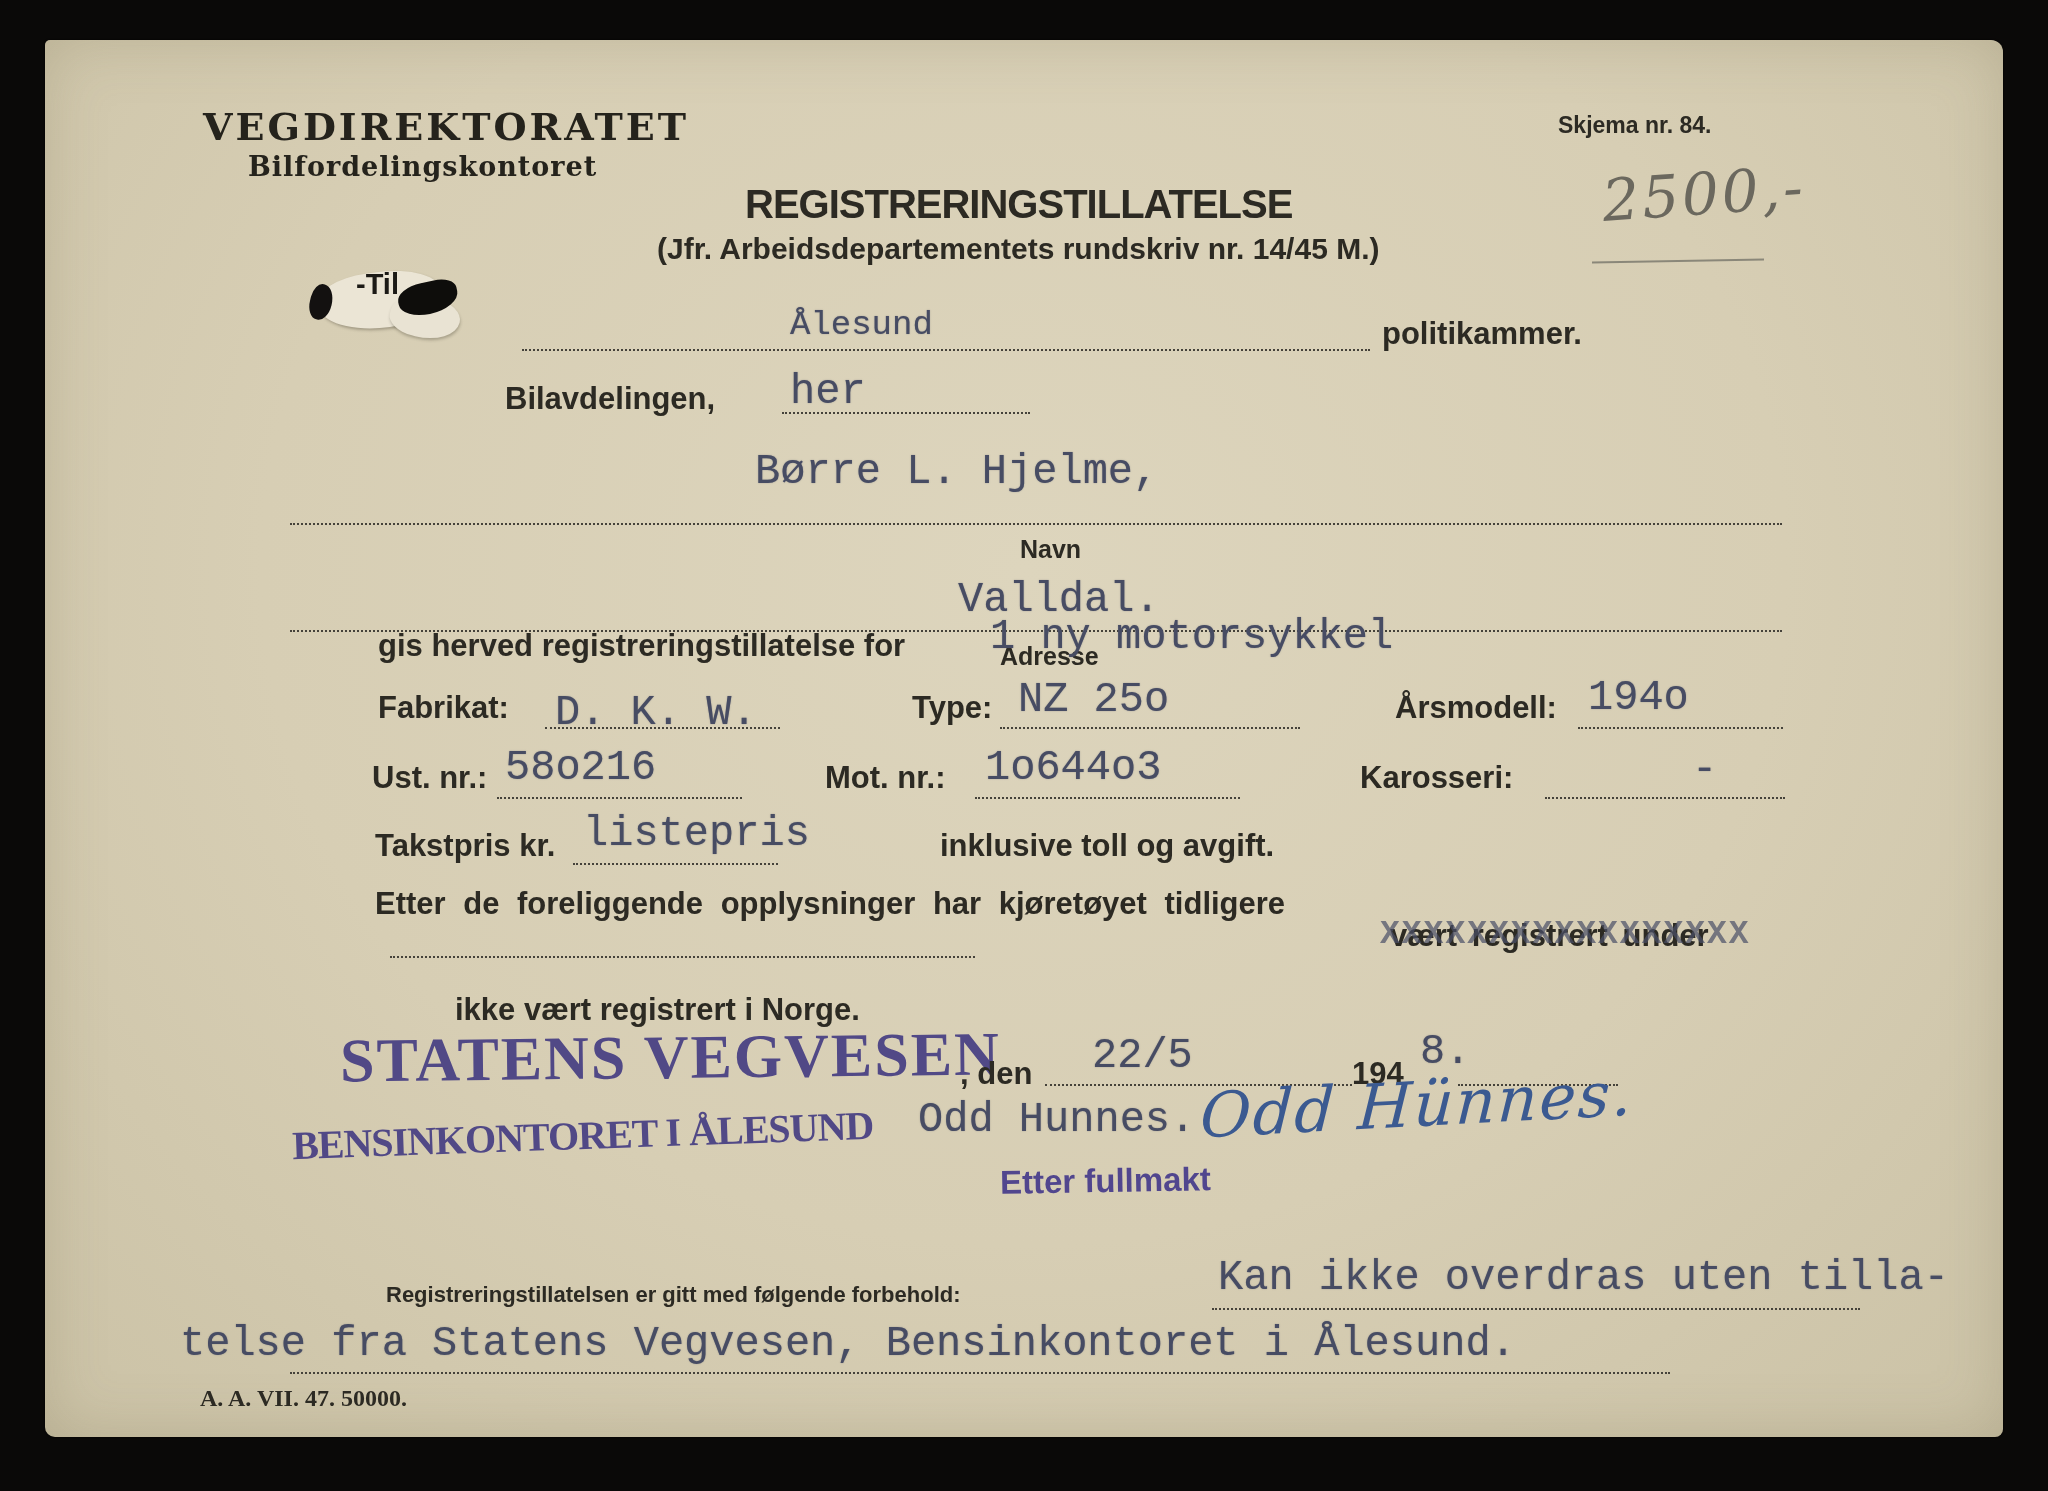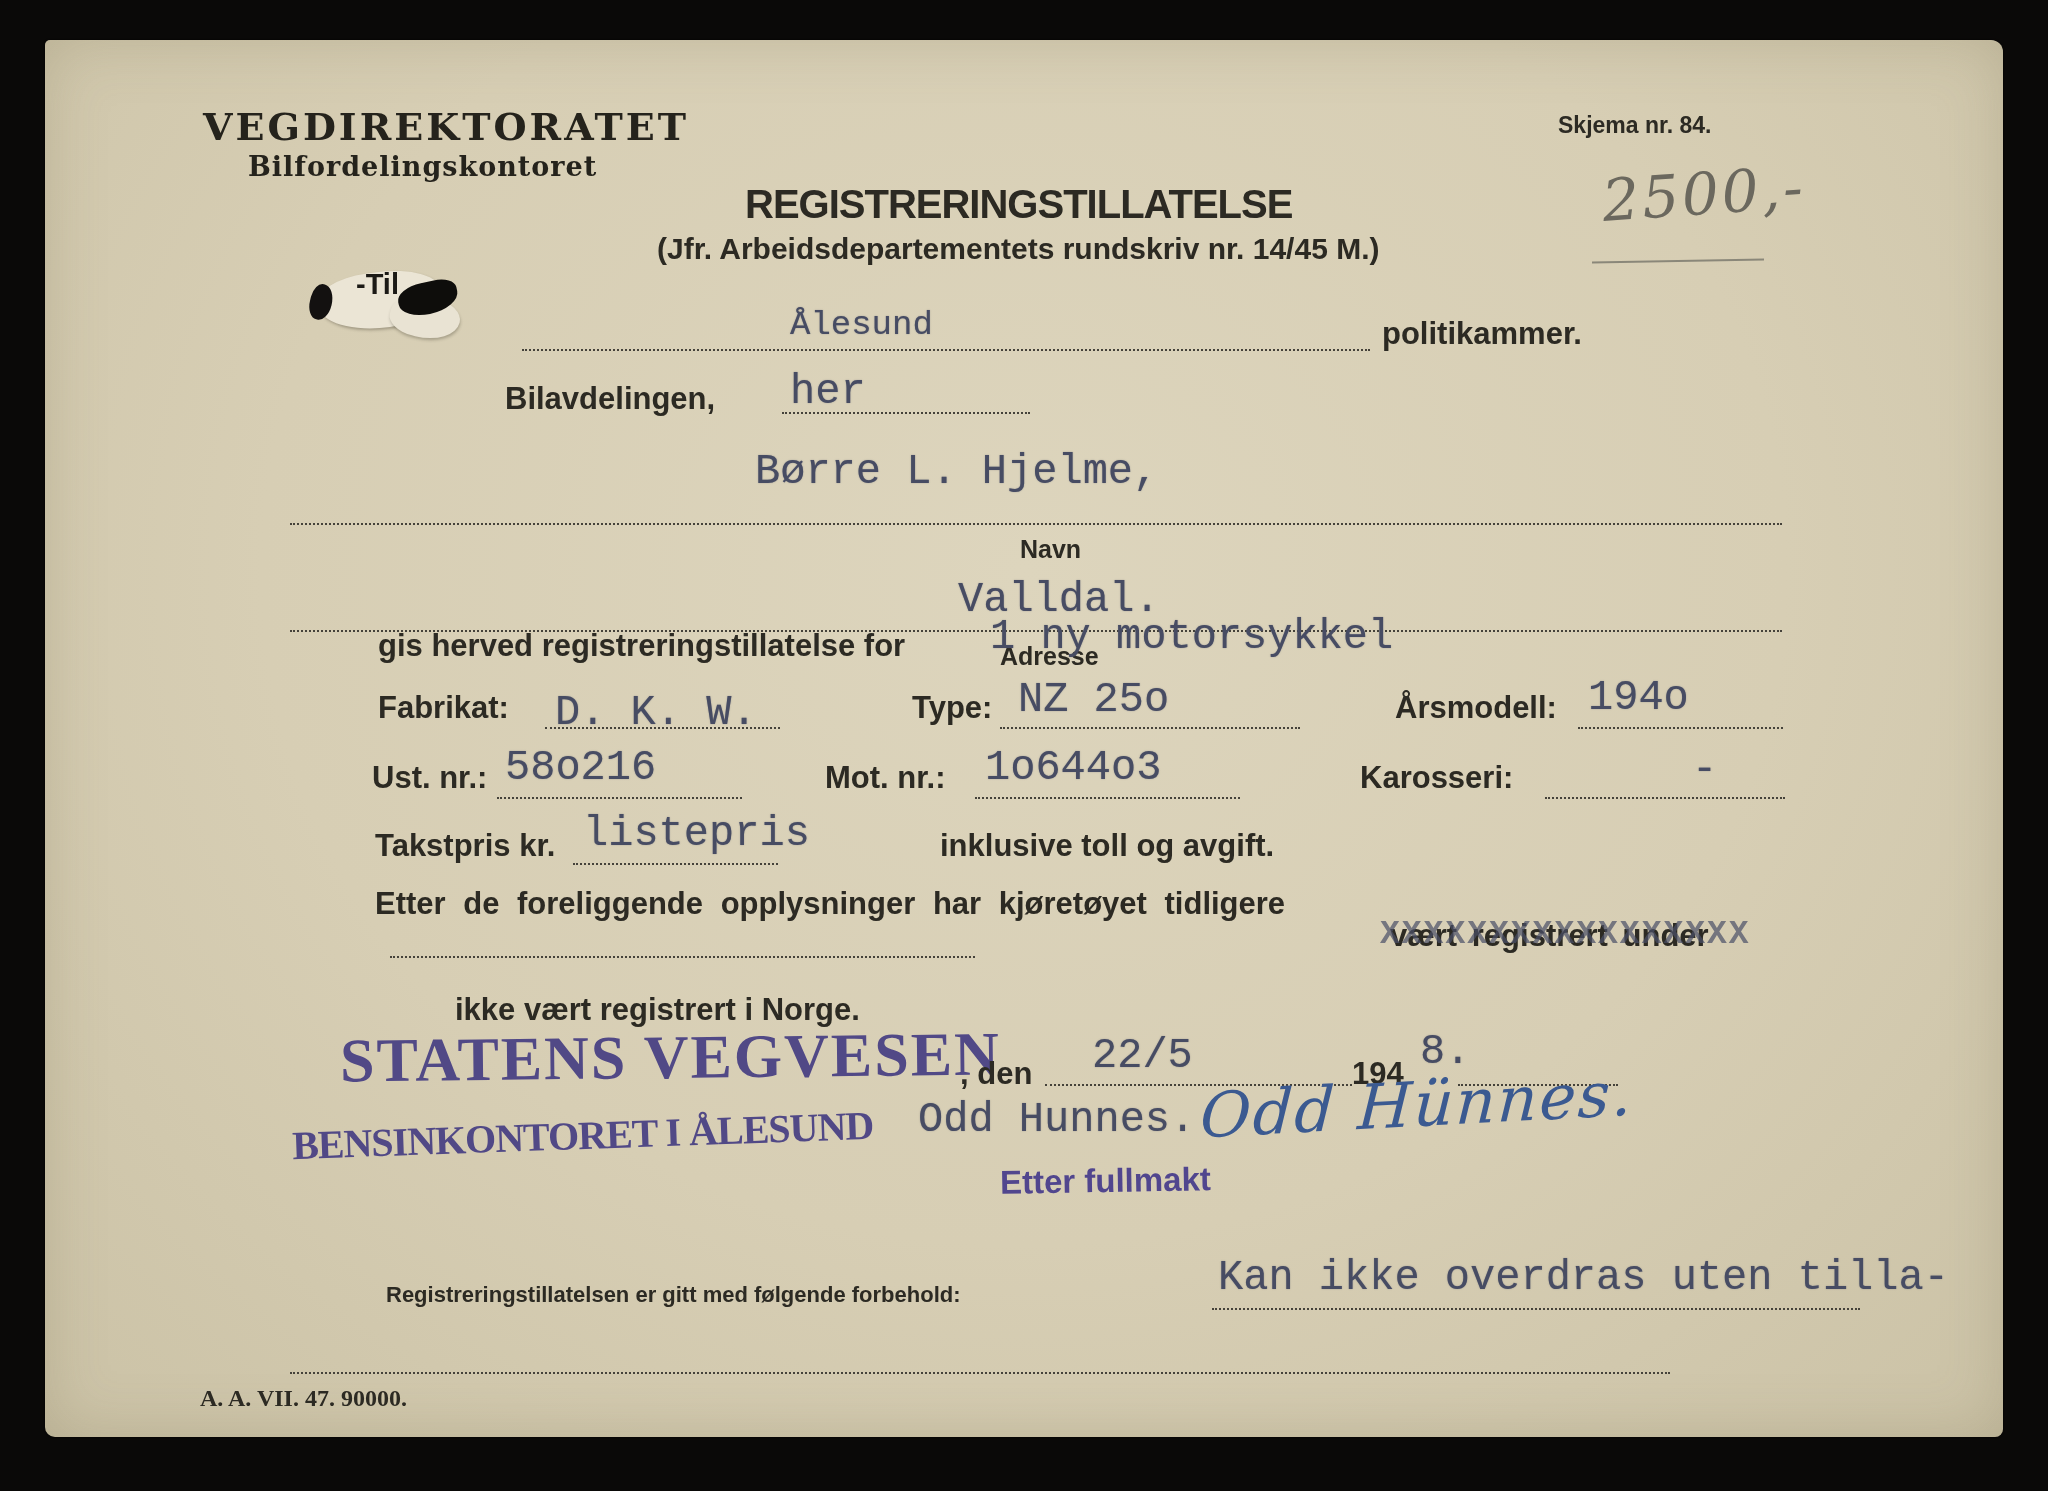--- a/index.html
+++ b/index.html
@@ -123,17 +123,18 @@
   <div class="el typed" style="left:1092px;top:1032px;font-size:42px;">22/5</div>
   <div class="el print" style="left:1352px;top:1056px;font-size:31px;">194</div>
   <div class="el typed" style="left:1420px;top:1028px;font-size:42px;">8.</div>
   <div class="el typed" style="left:918px;top:1096px;font-size:42px;">Odd Hunnes.</div>
   <div class="el script" style="left:1200px;top:1068px;font-size:62px;letter-spacing:2px;transform:rotate(-3deg) skewX(-6deg);">Odd Hünnes.</div>
 
   
   <div class="el print" style="left:386px;top:1282px;font-size:22px;">Registreringstillatelsen er gitt med følgende forbehold:</div>
   <div class="el typed" style="left:1218px;top:1254px;font-size:42px;">Kan ikke overdras uten tilla-</div>
   <div class="dots" style="left:1212px;top:1308px;width:648px;"></div>
+  <div class="el typed" style="left:180px;top:1320px;font-size:42px;">telse fra Statens Vegvesen, Bensinkontoret i Ålesund.</div>
   <div class="dots" style="left:290px;top:1372px;width:1380px;"></div>
 
   
-  <div class="el" style="left:200px;top:1385px;font-size:24px;font-weight:700;color:#2c2a23;font-family:'Liberation Serif',serif;">A. A. VII. 47. 90000.</div>
+  <div class="el" style="left:200px;top:1385px;font-size:24px;font-weight:700;color:#2c2a23;font-family:'Liberation Serif',serif;">A. A. VII. 47. 50000.</div>
 </div>
 
 </body></html>

